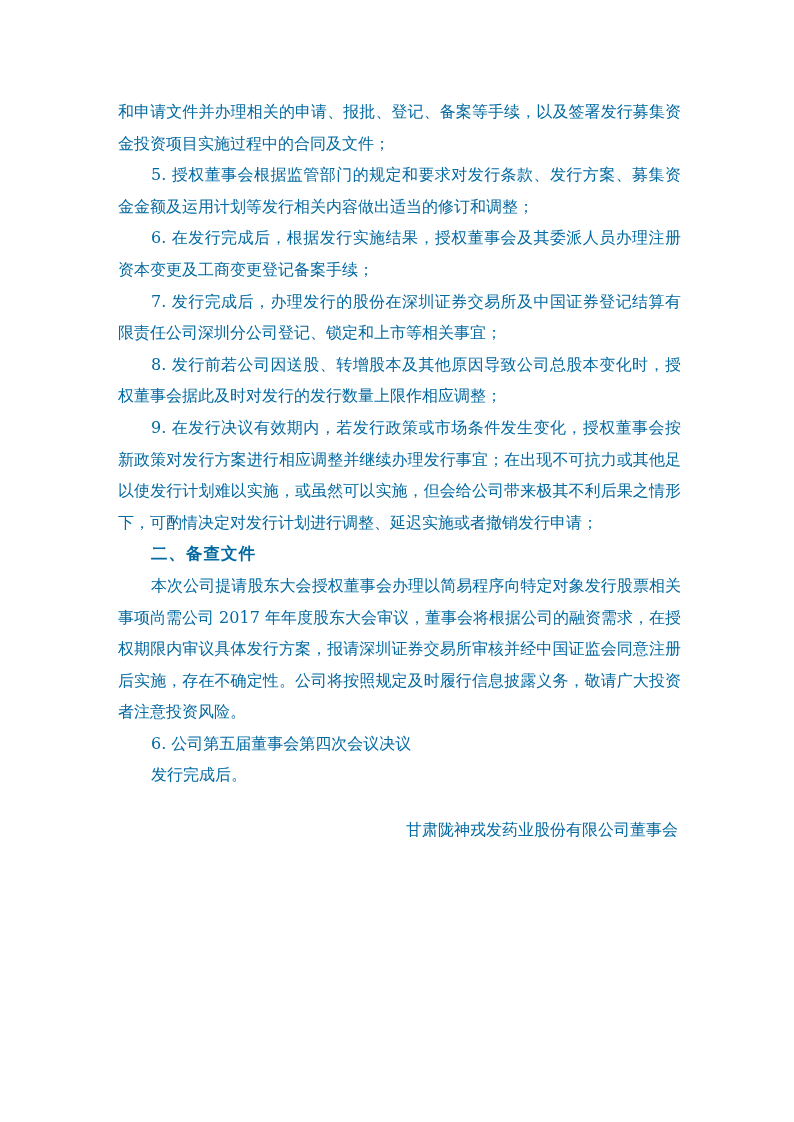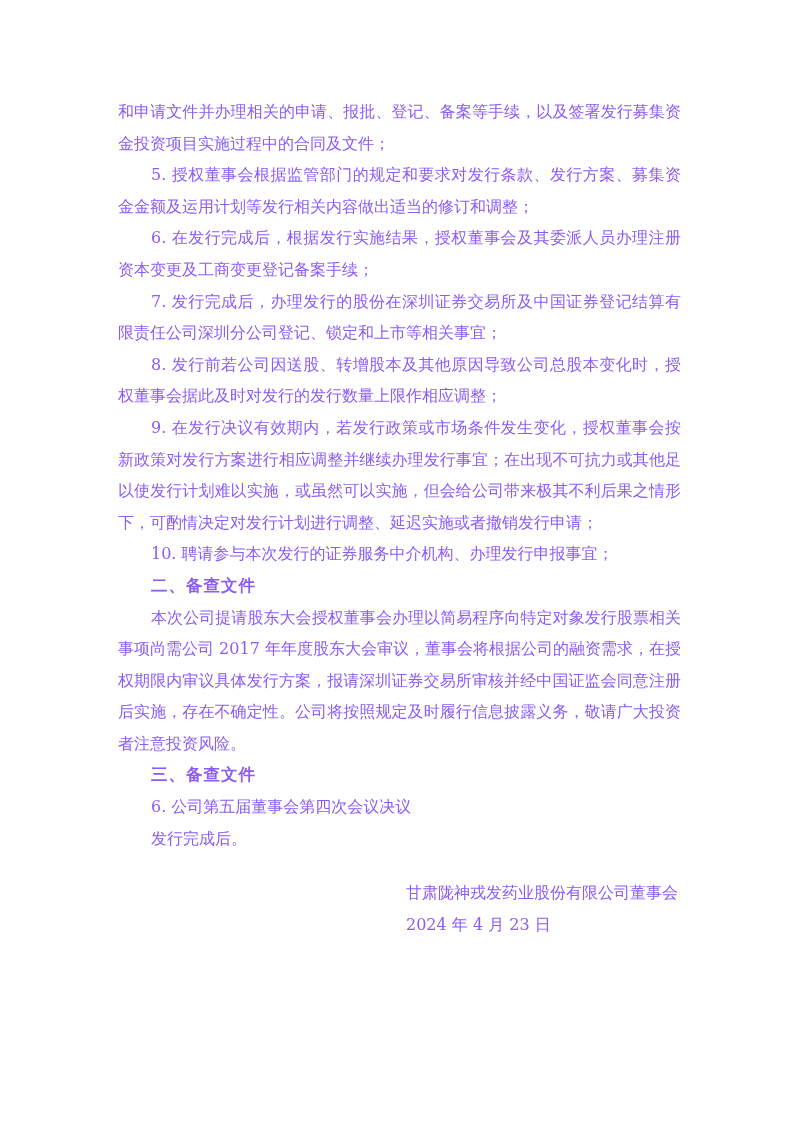--- a/index.html
+++ b/index.html
@@ -7,21 +7,21 @@
     padding: 0;
     background: #ffffff;
   }
   .page {
     position: relative;
     width: 794px;
     height: 1122px;
     background: #ffffff;
     overflow: hidden;
     font-family: "DejaVu Serif", "Liberation Serif", serif;
-    color: #8b5cf6;
+    color: #0369a1;
   }
   .content {
     position: absolute;
     left: 118px;
     top: 96px;
     width: 563px;
   }
   .content p {
     margin: 0;
     font-size: 16px;
@@ -41,53 +41,50 @@
     margin-top: 23px;
     margin-left: auto;
     margin-right: 3px;
     width: max-content;
     text-align: center;
   }
   .signature p {
     margin: 0;
     font-size: 16px;
     line-height: 31.6px;
-    text-align: left;
+    text-align: right;
   }
 </style>
 </head>
 <body>
 
 <div class="page">
   <div class="content">
 
     <p class="body">和申请文件并办理相关的申请、报批、登记、备案等手续，以及签署发行募集资金投资项目实施过程中的合同及文件；</p>
 
     <p class="body indent">5. 授权董事会根据监管部门的规定和要求对发行条款、发行方案、募集资金金额及运用计划等发行相关内容做出适当的修订和调整；</p>
 
     <p class="body indent">6. 在发行完成后，根据发行实施结果，授权董事会及其委派人员办理注册资本变更及工商变更登记备案手续；</p>
 
     <p class="body indent">7. 发行完成后，办理发行的股份在深圳证券交易所及中国证券登记结算有限责任公司深圳分公司登记、锁定和上市等相关事宜；</p>
 
     <p class="body indent">8. 发行前若公司因送股、转增股本及其他原因导致公司总股本变化时，授权董事会据此及时对发行的发行数量上限作相应调整；</p>
 
     <p class="body indent">9. 在发行决议有效期内，若发行政策或市场条件发生变化，授权董事会按新政策对发行方案进行相应调整并继续办理发行事宜；在出现不可抗力或其他足以使发行计划难以实施，或虽然可以实施，但会给公司带来极其不利后果之情形下，可酌情决定对发行计划进行调整、延迟实施或者撤销发行申请；</p>
 
-    <p class="body indent">10. 聘请参与本次发行的证券服务中介机构、办理发行申报事宜；</p>
 
 
     <p class="heading">二、备查文件</p>
 
     <p class="body indent">本次公司提请股东大会授权董事会办理以简易程序向特定对象发行股票相关事项尚需公司 2017 年年度股东大会审议，董事会将根据公司的融资需求，在授权期限内审议具体发行方案，报请深圳证券交易所审核并经中国证监会同意注册后实施，存在不确定性。公司将按照规定及时履行信息披露义务，敬请广大投资者注意投资风险。</p>
 
-    <p class="heading">三、备查文件</p>
 
     <p class="body indent">6. 公司第五届董事会第四次会议决议</p>
 
     <p class="body indent">发行完成后。</p>
 
     <div class="signature">
       <p>甘肃陇神戎发药业股份有限公司董事会</p>
-      <p>2024 年 4 月 23 日</p>
     </div>
 
   </div>
 </div>
 
 </body></html>

